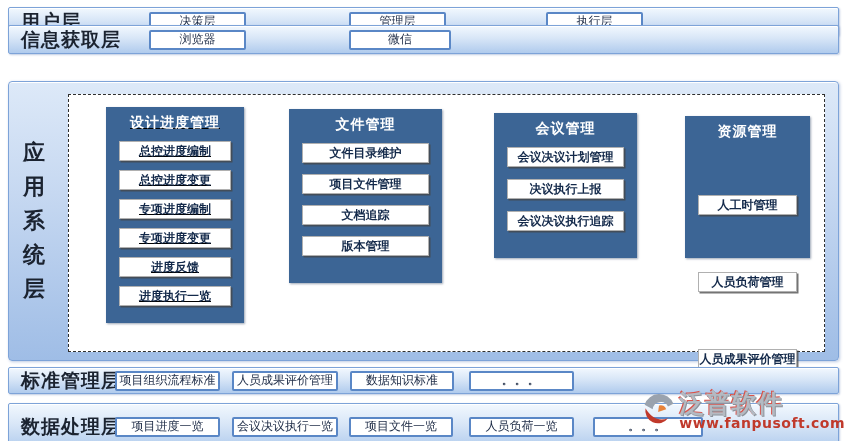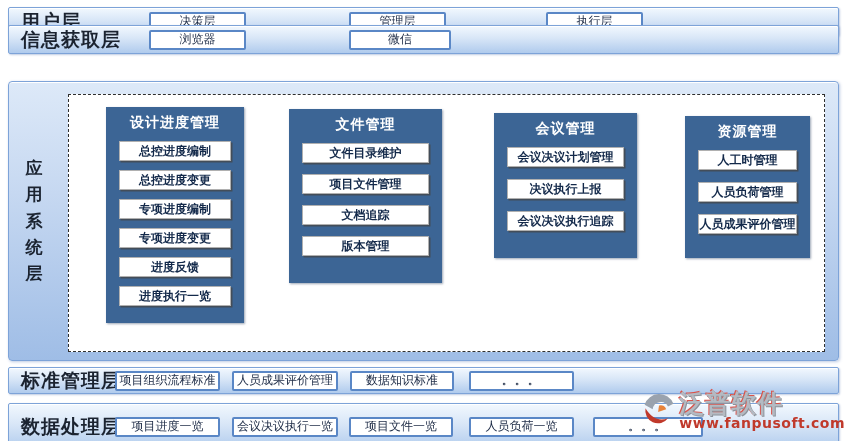--- a/index.html
+++ b/index.html
@@ -51,21 +51,21 @@
 
   
   .panel{
     position:absolute;left:8px;top:81px;width:831px;height:280px;
     border:1px solid var(--bar-border);border-radius:4px;
     background:linear-gradient(180deg,#dde9f8 0%,#c6d8f1 40%,#9fbde6 100%);
     box-shadow:1px 1px 3px rgba(110,140,190,.45), inset 0 1px 0 #ffffff;
   }
   .v-label{
     position:absolute;left:13px;top:50%;transform:translateY(-50%);
-    width:24px;font-size:17px;font-weight:bold;line-height:1.55;
+    width:24px;font-size:22px;font-weight:bold;line-height:1.55;
     color:var(--text-dark);text-align:center;word-break:break-all;
   }
   .dashed-area{
     position:absolute;left:59px;top:12px;width:757px;height:258px;
     background:#ffffff;border:1px dashed #2f2f2f;
   }
   .col{
     position:absolute;background:var(--column-blue);
     display:flex;flex-direction:column;align-items:center;
     padding-top:7px;
@@ -76,28 +76,28 @@
     margin-bottom:9px;white-space:nowrap;
   }
   .node{
     width:calc(100% - 26px);height:20px;flex:0 0 auto;
     background:#ffffff;border:1px solid #b0b0b0;
     box-shadow:1.5px 1.5px 0 rgba(70,70,70,.75);
     display:flex;align-items:center;justify-content:center;
     font-size:12px;font-weight:bold;color:#13294a;white-space:nowrap;
     cursor:pointer;
   }
-  .c0{left:37px;top:12px;width:138px;height:216px;}
+  .c0{left:37px;top:12px;width:138px;height:216px;text-decoration:underline;}
   .c1{left:220px;top:14px;width:153px;height:174px;}
   .c2{left:425px;top:18px;width:143px;height:145px;}
   .c3{left:616px;top:21px;width:125px;height:142px;}
   .c0 .node{margin-bottom:9px;}
   .c1 .node{margin-bottom:11px;}
   .c2 .node{margin-bottom:12px;}
-  .c3 .node{margin-bottom:12px;}
+  .c3 .node{margin-bottom:12px;margin-top:45px;}
 
   
   .logo{
     position:absolute;right:4px;top:391px;z-index:5;
     display:flex;align-items:flex-start;cursor:pointer;
   }
   .logo-icon{width:36px;height:36px;margin-right:2px;margin-top:2px;}
   .logo-text{display:flex;flex-direction:column;align-items:flex-start;}
   .logo-name{
     font-size:25px;font-weight:bold;line-height:1;

